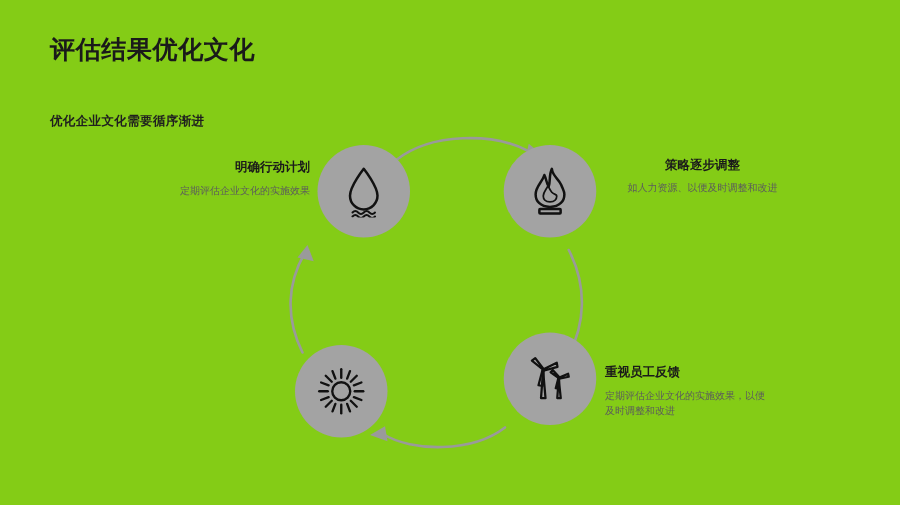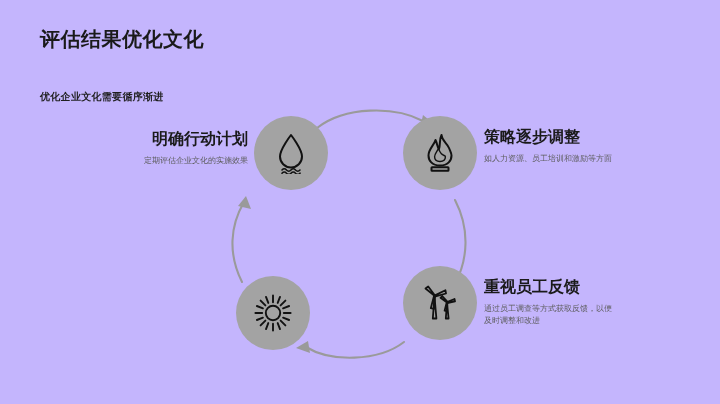--- a/index.html
+++ b/index.html
@@ -11,21 +11,21 @@
     height: 404px;
     background: #ffffff;
     font-family: "Liberation Sans", "DejaVu Sans", sans-serif;
     overflow: hidden;
     position: relative;
   }
   #slide {
     position: relative;
     width: 720px;
     height: 404px;
-    background: #c4b5fd;
+    background: #84cc16;
   }
 
   
   #page-title {
     position: absolute;
     left: 40px;
     top: 26px;
     font-size: 20px;
     font-weight: bold;
     color: #1a1a1a;
@@ -78,37 +78,37 @@
   .np-tr { left: 403px; top: 12px; }
   .np-br { left: 403px; top: 162px; }
   .np-bl { left: 236px; top: 172px; }
 
   
   .txt-block {
     position: absolute;
     width: 132px;
   }
   .txt-block .tb-title {
-    font-size: 16px;
+    font-size: 10px;
     font-weight: bold;
     color: #1a1a1a;
     line-height: 1.35;
     margin-bottom: 5px;
   }
   .txt-block .tb-body {
     font-size: 8px;
     color: #5c5c5c;
     line-height: 1.55;
   }
   .align-right { text-align: right; }
   .align-left  { text-align: left; }
 
   .tb-tl { left: 116px; top: 24px; }
-  .tb-tr { left: 484px; top: 22px; }
-  .tb-br { left: 484px; top: 172px; }
+  .tb-tr { left: 496px; top: 22px; text-align: center; }
+  .tb-br { left: 484px; top: 188px; }
   .tb-bl { left: 114px; top: 180px; }
 </style>
 </head>
 <body>
 
 <div id="slide">
 
   <div id="page-title">评估结果优化文化</div>
   <div id="section-subtitle">优化企业文化需要循序渐进</div>
 
@@ -202,23 +202,23 @@
       </span>
     </div>
 
     <div class="txt-block tb-tl align-right">
       <div class="tb-title">明确行动计划</div>
       <div class="tb-body">定期评估企业文化的实施效果</div>
     </div>
 
     <div class="txt-block tb-tr align-left">
       <div class="tb-title">策略逐步调整</div>
-      <div class="tb-body">如人力资源、员工培训和激励等方面</div>
+      <div class="tb-body">如人力资源、以便及时调整和改进</div>
     </div>
 
     <div class="txt-block tb-br align-left">
       <div class="tb-title">重视员工反馈</div>
-      <div class="tb-body">通过员工调查等方式获取反馈，以便及时调整和改进</div>
+      <div class="tb-body">定期评估企业文化的实施效果，以便及时调整和改进</div>
     </div>
 
 
   </div>
 </div>
 
 </body></html>

